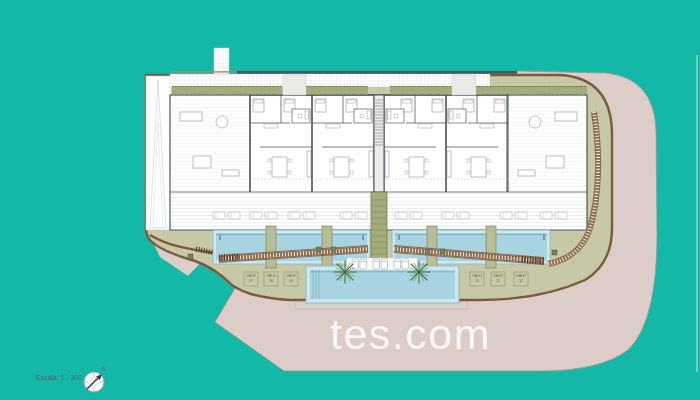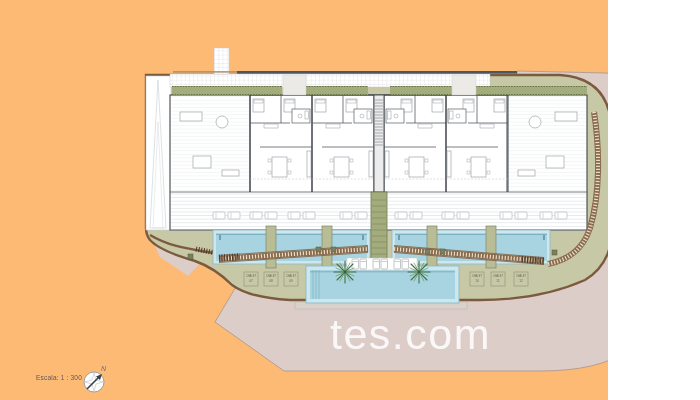--- a/index.html
+++ b/index.html
@@ -1,16 +1,16 @@
 <!DOCTYPE html>
 <html style="--road-pink: #ddcdc9; --road-border: #a8948a; --garden-olive: #c6c8a6; --hedge-green: #a3ac7d; --hedge-dark: #5f6a42; --planter-green: #b9bd96; --path-brown: #7c5a3e; --path-base: #8a6a4c; --path-tie: #e8dcc8; --pool-water: #a8d4e2; --pool-rim: #8fb8c4; --pool-rim-fill: #cde7ee; --wall-dark: #3f454b; --line-light: #c9ced2; --furniture-gray: #8e959b; --top-line-slate: #4a5663; --palm-green: #41704a; --palm-light: #6d9b5f; --text-gray: #5a5a5a; --watermark-white: rgba(255,255,255,0.85);"><head>
 <meta charset="utf-8">
 <style>
   html,body{margin:0;padding:0;background:#ffffff;}
-  #stage{position:relative;width:608px;height:400px;background:#fdba74;overflow:hidden;
+  #stage{position:relative;width:700px;height:400px;background:#14b8a6;overflow:hidden;
          font-family:"Liberation Sans", sans-serif;}
   svg{position:absolute;left:0;top:0;}
   text{font-family:"Liberation Sans", sans-serif;}
   .scale-label{font-size:6.5px;fill:var(--text-gray);letter-spacing:.2px;}
   .north-label{font-size:7px;font-style:italic;fill:#6a7076;}
   .watermark{font-size:43px;font-weight:300;fill:var(--watermark-white);letter-spacing:1.5px;}
   .stall-name{font-size:2.6px;fill:#6b6b52;}
   .stall-num{font-size:3.2px;fill:#6b6b52;}
 </style>
 </head>

